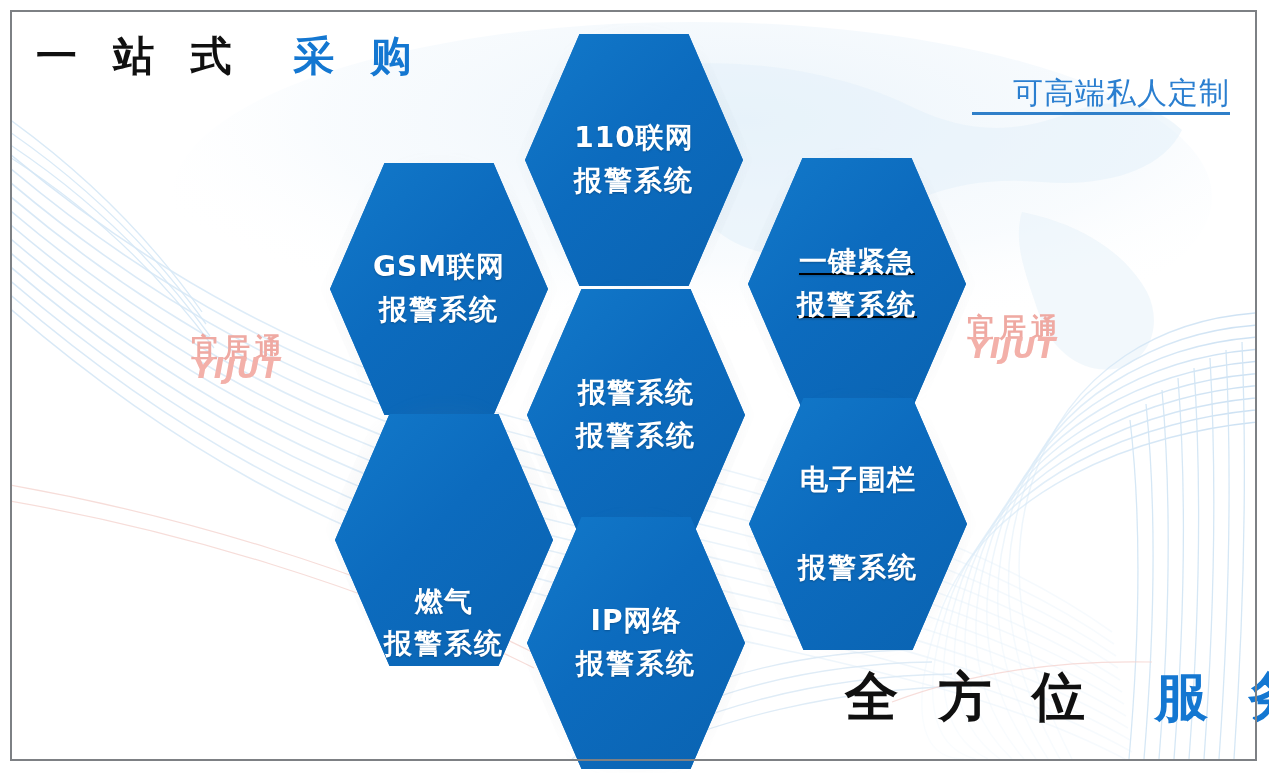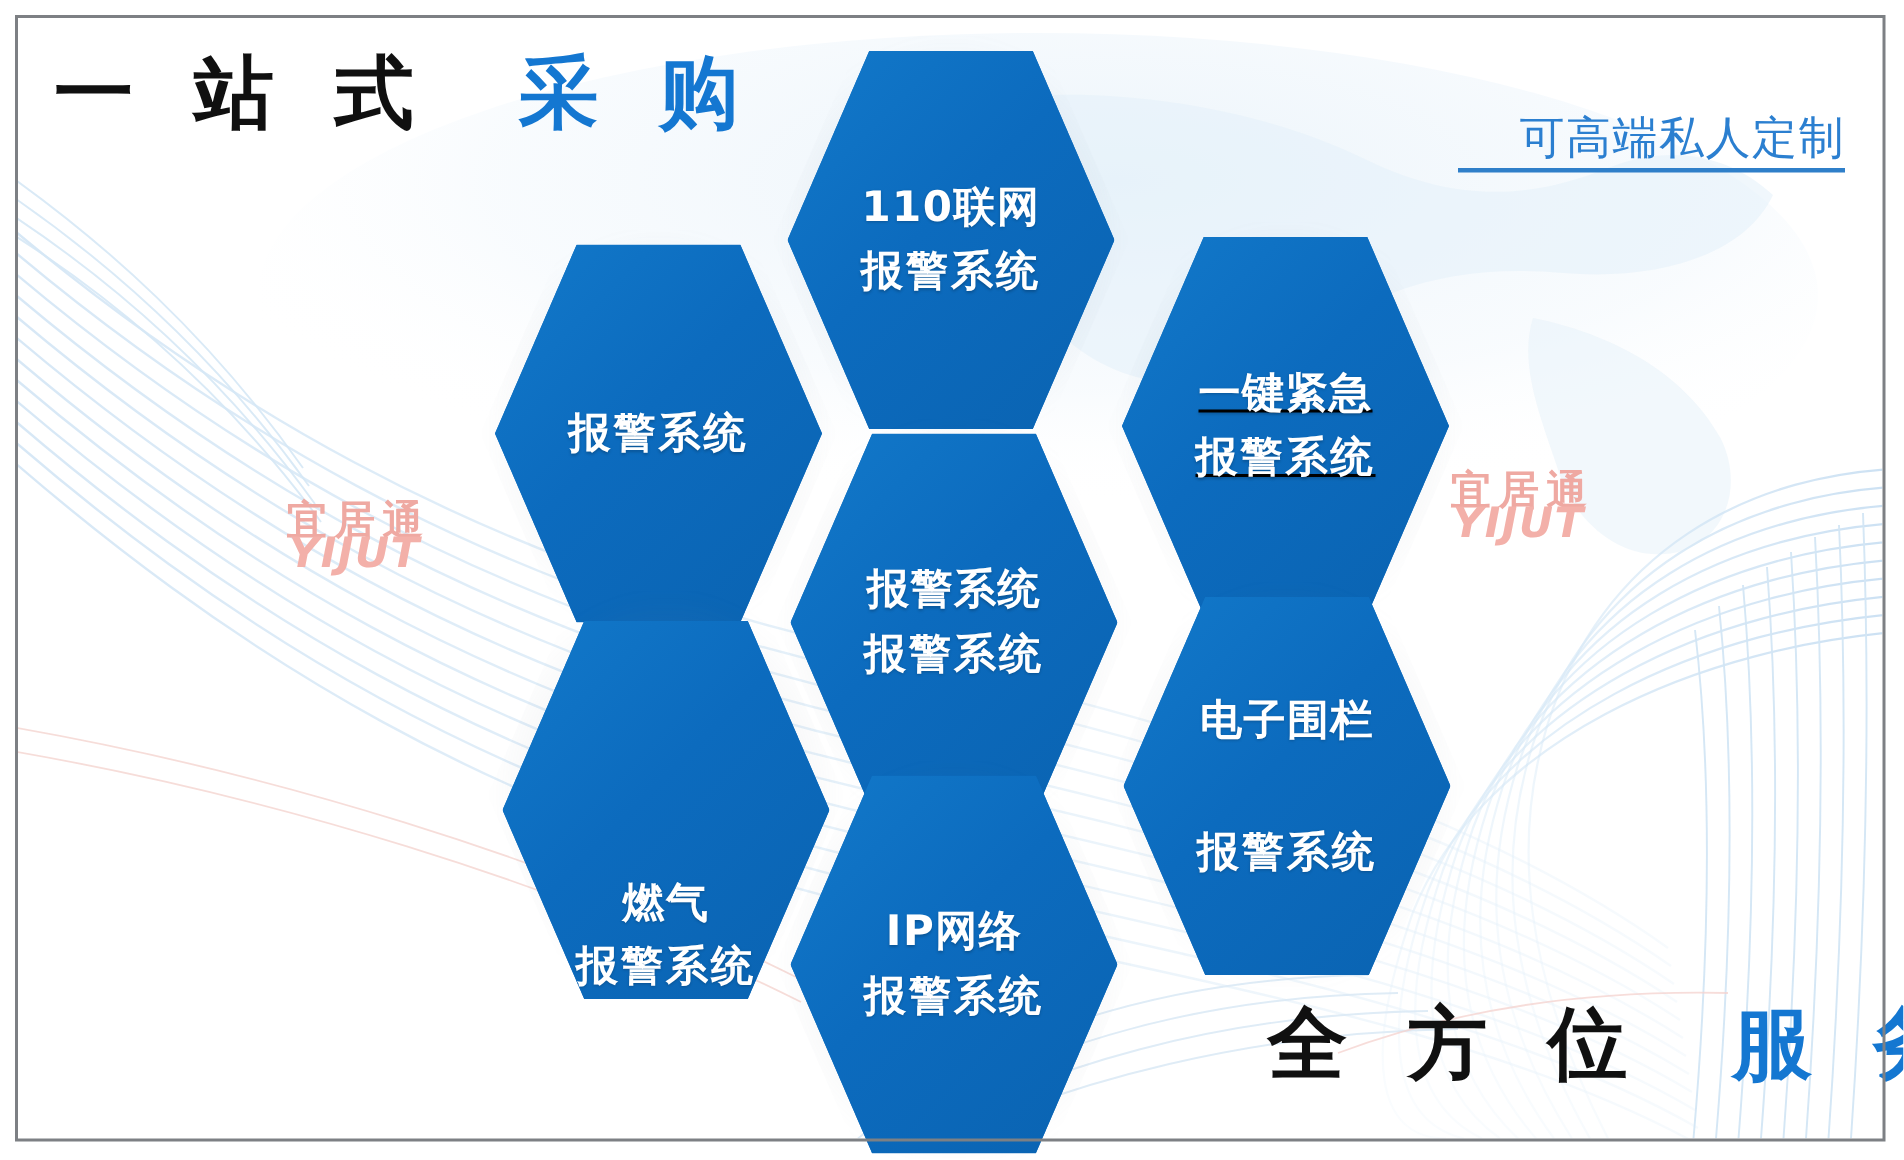--- a/index.html
+++ b/index.html
@@ -80,21 +80,21 @@
     position: absolute;
     z-index: 20;
     font-weight: bold;
     line-height: 1;
     white-space: nowrap;
     font-family: "DejaVu Sans", "Liberation Sans", sans-serif;
   }
   #headline-top-left {
     left: 36px;
     top: 36px;
-    font-size: 53px;
+    font-size: 41px;
     letter-spacing: 11px;
   }
   #headline-bottom-right {
     left: 845px;
     top: 670px;
     font-size: 53px;
     letter-spacing: 11px;
   }
   .hl-dark { color: #101010; }
   .hl-accent { color: #1477d1; }
@@ -297,20 +297,21 @@
   <div id="hex-cluster">
 
     <div class="hex-shadow" style="left:515px; top:24px;"></div>
     <div class="hex" id="hex-110">
       <div class="hex-label line1">110联网</div>
       <div class="hex-label line2">报警系统</div>
     </div>
 
     <div class="hex-shadow" style="left:320px; top:153px;"></div>
     <div class="hex" id="hex-gsm">
+      <div class="hex-label line1">GSM联网</div>
       <div class="hex-label line2">报警系统</div>
     </div>
 
     <div class="hex-shadow" style="left:738px; top:148px;"></div>
     <div class="hex" id="hex-onekey">
       <div class="hex-label line1">一键紧急</div>
       <div class="hex-label line2">报警系统</div>
     </div>
 
     <div class="hex-shadow" style="left:517px; top:279px;"></div>

